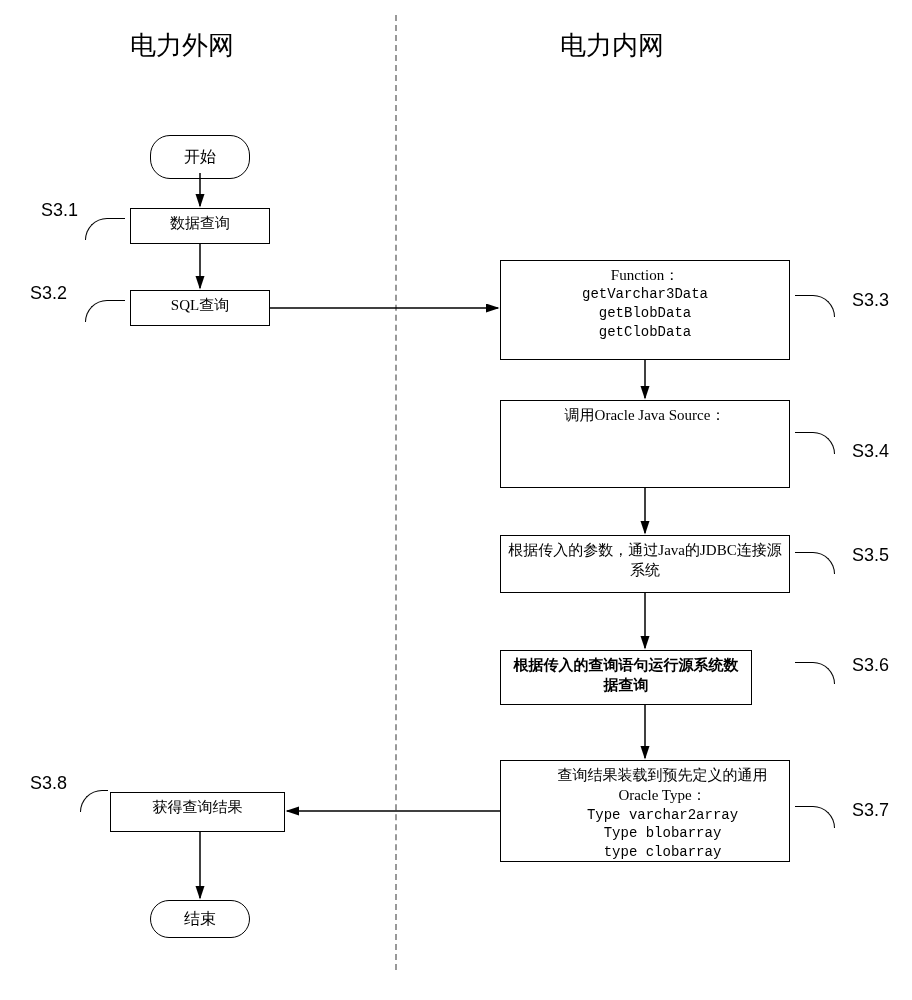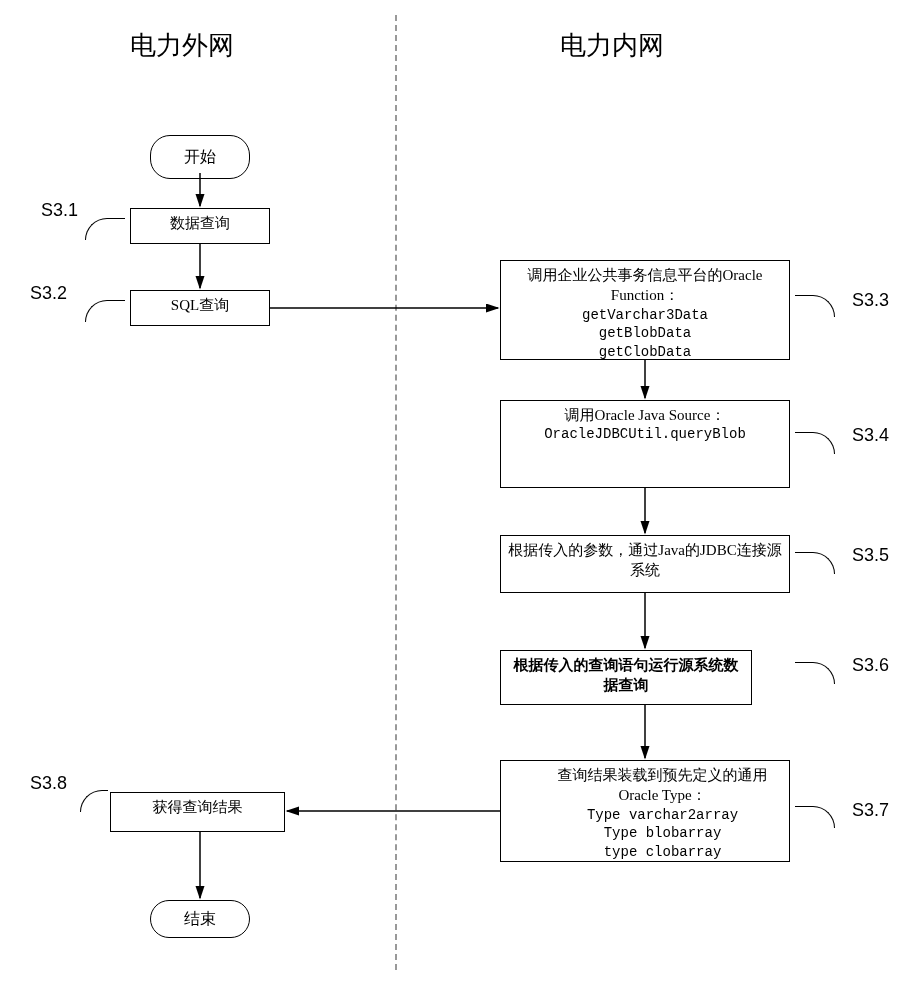--- a/index.html
+++ b/index.html
@@ -94,34 +94,32 @@
 <div class="step-label" style="left:41px; top:200px;">S3.1</div>
 <div class="leader-left" style="left:85px; top:218px;"></div>
 
 <div class="box" style="left:130px; top:290px; width:140px; height:36px;">
   <span>SQL查询</span>
 </div>
 <div class="step-label" style="left:30px; top:283px;">S3.2</div>
 <div class="leader-left" style="left:85px; top:300px;"></div>
 
 <div class="box" style="left:500px; top:260px; width:290px; height:100px;">
-  <span class="title">调用企业公共事务信息平台的Oracle</span>
   <span class="title">Function：</span>
   <span class="mono">getVarchar3Data</span>
   <span class="mono">getBlobData</span>
   <span class="mono">getClobData</span>
 </div>
 <div class="step-label" style="left:852px; top:290px;">S3.3</div>
 <div class="leader" style="left:795px; top:295px;"></div>
 
 <div class="box" style="left:500px; top:400px; width:290px; height:88px;">
   <span class="title">调用Oracle Java Source：</span>
-  <span class="mono">OracleJDBCUtil.queryBlob</span>
 </div>
-<div class="step-label" style="left:852px; top:425px;">S3.4</div>
+<div class="step-label" style="left:852px; top:441px;">S3.4</div>
 <div class="leader" style="left:795px; top:432px;"></div>
 
 <div class="box" style="left:500px; top:535px; width:290px; height:58px;">
   <span>根据传入的参数，通过Java的JDBC连接源系统</span>
 </div>
 <div class="step-label" style="left:852px; top:545px;">S3.5</div>
 <div class="leader" style="left:795px; top:552px;"></div>
 
 <div class="box" style="left:500px; top:650px; width:252px; height:55px;font-weight:bold;">
   <span>根据传入的查询语句运行源系统数据查询</span>

